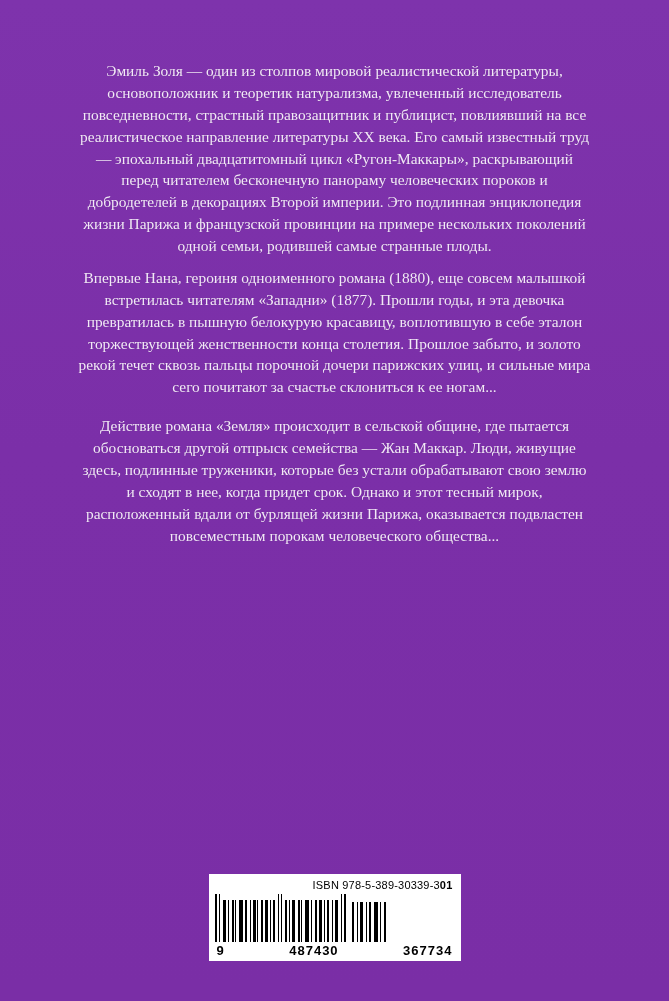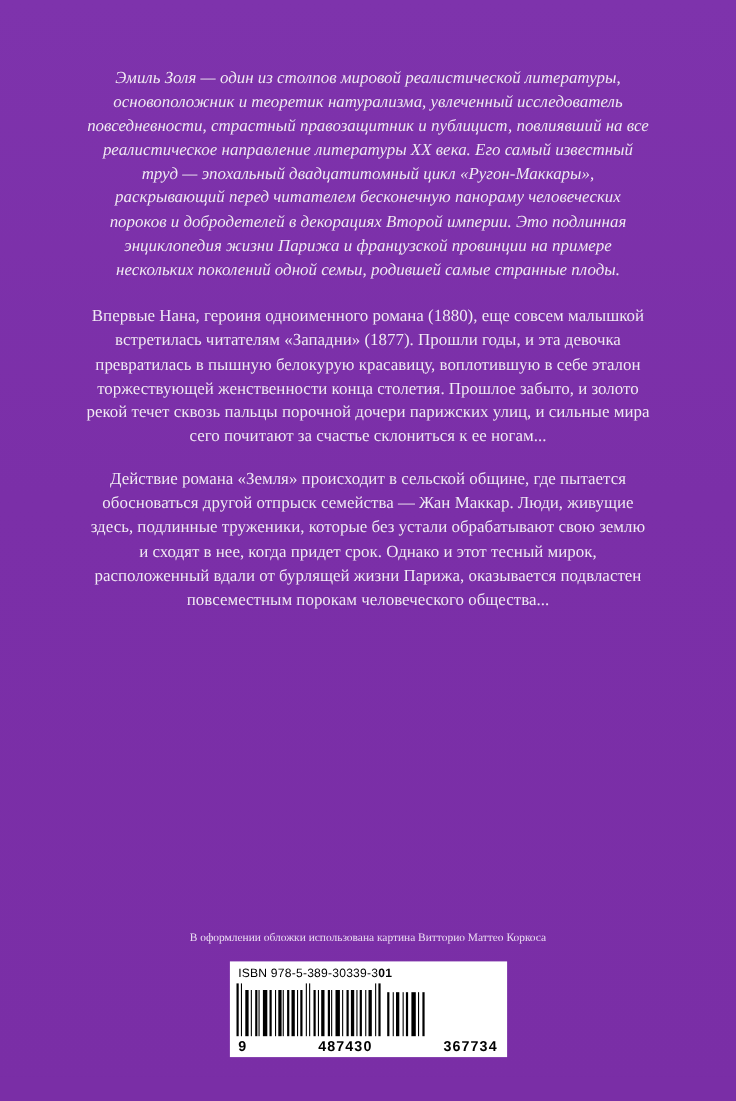--- a/index.html
+++ b/index.html
@@ -23,22 +23,21 @@
   }
   .blurb {
     color: #F2E9F7;
     font-size: 15.4px;
     line-height: 1.42;
     text-align: center;
     margin: 0 0 17px 0;
     text-shadow: 0 0 1px rgba(0,0,0,0.15);
   }
   .blurb.first {
-    margin-bottom: 20px;
-    font-style: italic;
+    margin-bottom: 10px;
   }
   .credit {
     position: absolute;
     left: 0;
     right: 0;
     top: 847px;
     text-align: center;
     color: #EBDDF3;
     font-size: 10.4px;
     font-family: "Liberation Serif", serif;
@@ -48,21 +47,21 @@
     left: 50%;
     transform: translateX(-50%);
     top: 874px;
     width: 252px;
     background: #FFFFFF;
     padding: 5px 6px 3px 6px;
     font-family: "Liberation Sans", sans-serif;
   }
   .isbn-row {
     display: flex;
-    justify-content: flex-start;
+    justify-content: flex-end;
     align-items: baseline;
     font-size: 11px;
     letter-spacing: 0.2px;
     color: #000;
     padding: 0 2px 3px 2px;
   }
   .isbn-row .code2 {
     font-size: 11px;
     font-weight: bold;
   }
@@ -99,21 +98,20 @@
 </style>
 </head>
 <body>
 
 <div class="cover">
 
   <p class="blurb first">Эмиль Золя — один из столпов мировой реалистической литературы, основоположник и теоретик натурализма, увлеченный исследователь повседневности, страстный правозащитник и публицист, повлиявший на все реалистическое направление литературы XX века. Его самый известный труд — эпохальный двадцатитомный цикл «Ругон-Маккары», раскрывающий перед читателем бесконечную панораму человеческих пороков и добродетелей в декорациях Второй империи. Это подлинная энциклопедия жизни Парижа и французской провинции на примере нескольких поколений одной семьи, родившей самые странные плоды.</p>
   <p class="blurb">Впервые Нана, героиня одноименного романа (1880), еще совсем малышкой встретилась читателям «Западни» (1877). Прошли годы, и эта девочка превратилась в пышную белокурую красавицу, воплотившую в себе эталон торжествующей женственности конца столетия. Прошлое забыто, и золото рекой течет сквозь пальцы порочной дочери парижских улиц, и сильные мира сего почитают за счастье склониться к ее ногам...</p>
   <p class="blurb">Действие романа «Земля» происходит в сельской общине, где пытается обосноваться другой отпрыск семейства — Жан Маккар. Люди, живущие здесь, подлинные труженики, которые без устали обрабатывают свою землю и сходят в нее, когда придет срок. Однако и этот тесный мирок, расположенный вдали от бурлящей жизни Парижа, оказывается подвластен повсеместным порокам человеческого общества...</p>
 
-  <div class="credit">В оформлении обложки использована картина Витторио Маттео Коркоса</div>
 
   <div class="barcode-block">
     <div class="isbn-row">
       <span class="code1">ISBN 978-5-389-30339-3</span>
       <span class="code2">01</span>
     </div>
     <div class="bars">
       <span class="bar" style="width:2px;height:48px"></span>
       <span class="bar" style="width:1px;height:48px;margin-left:2px"></span>
       <span class="bar" style="width:3px;height:42px;margin-left:3px"></span>

